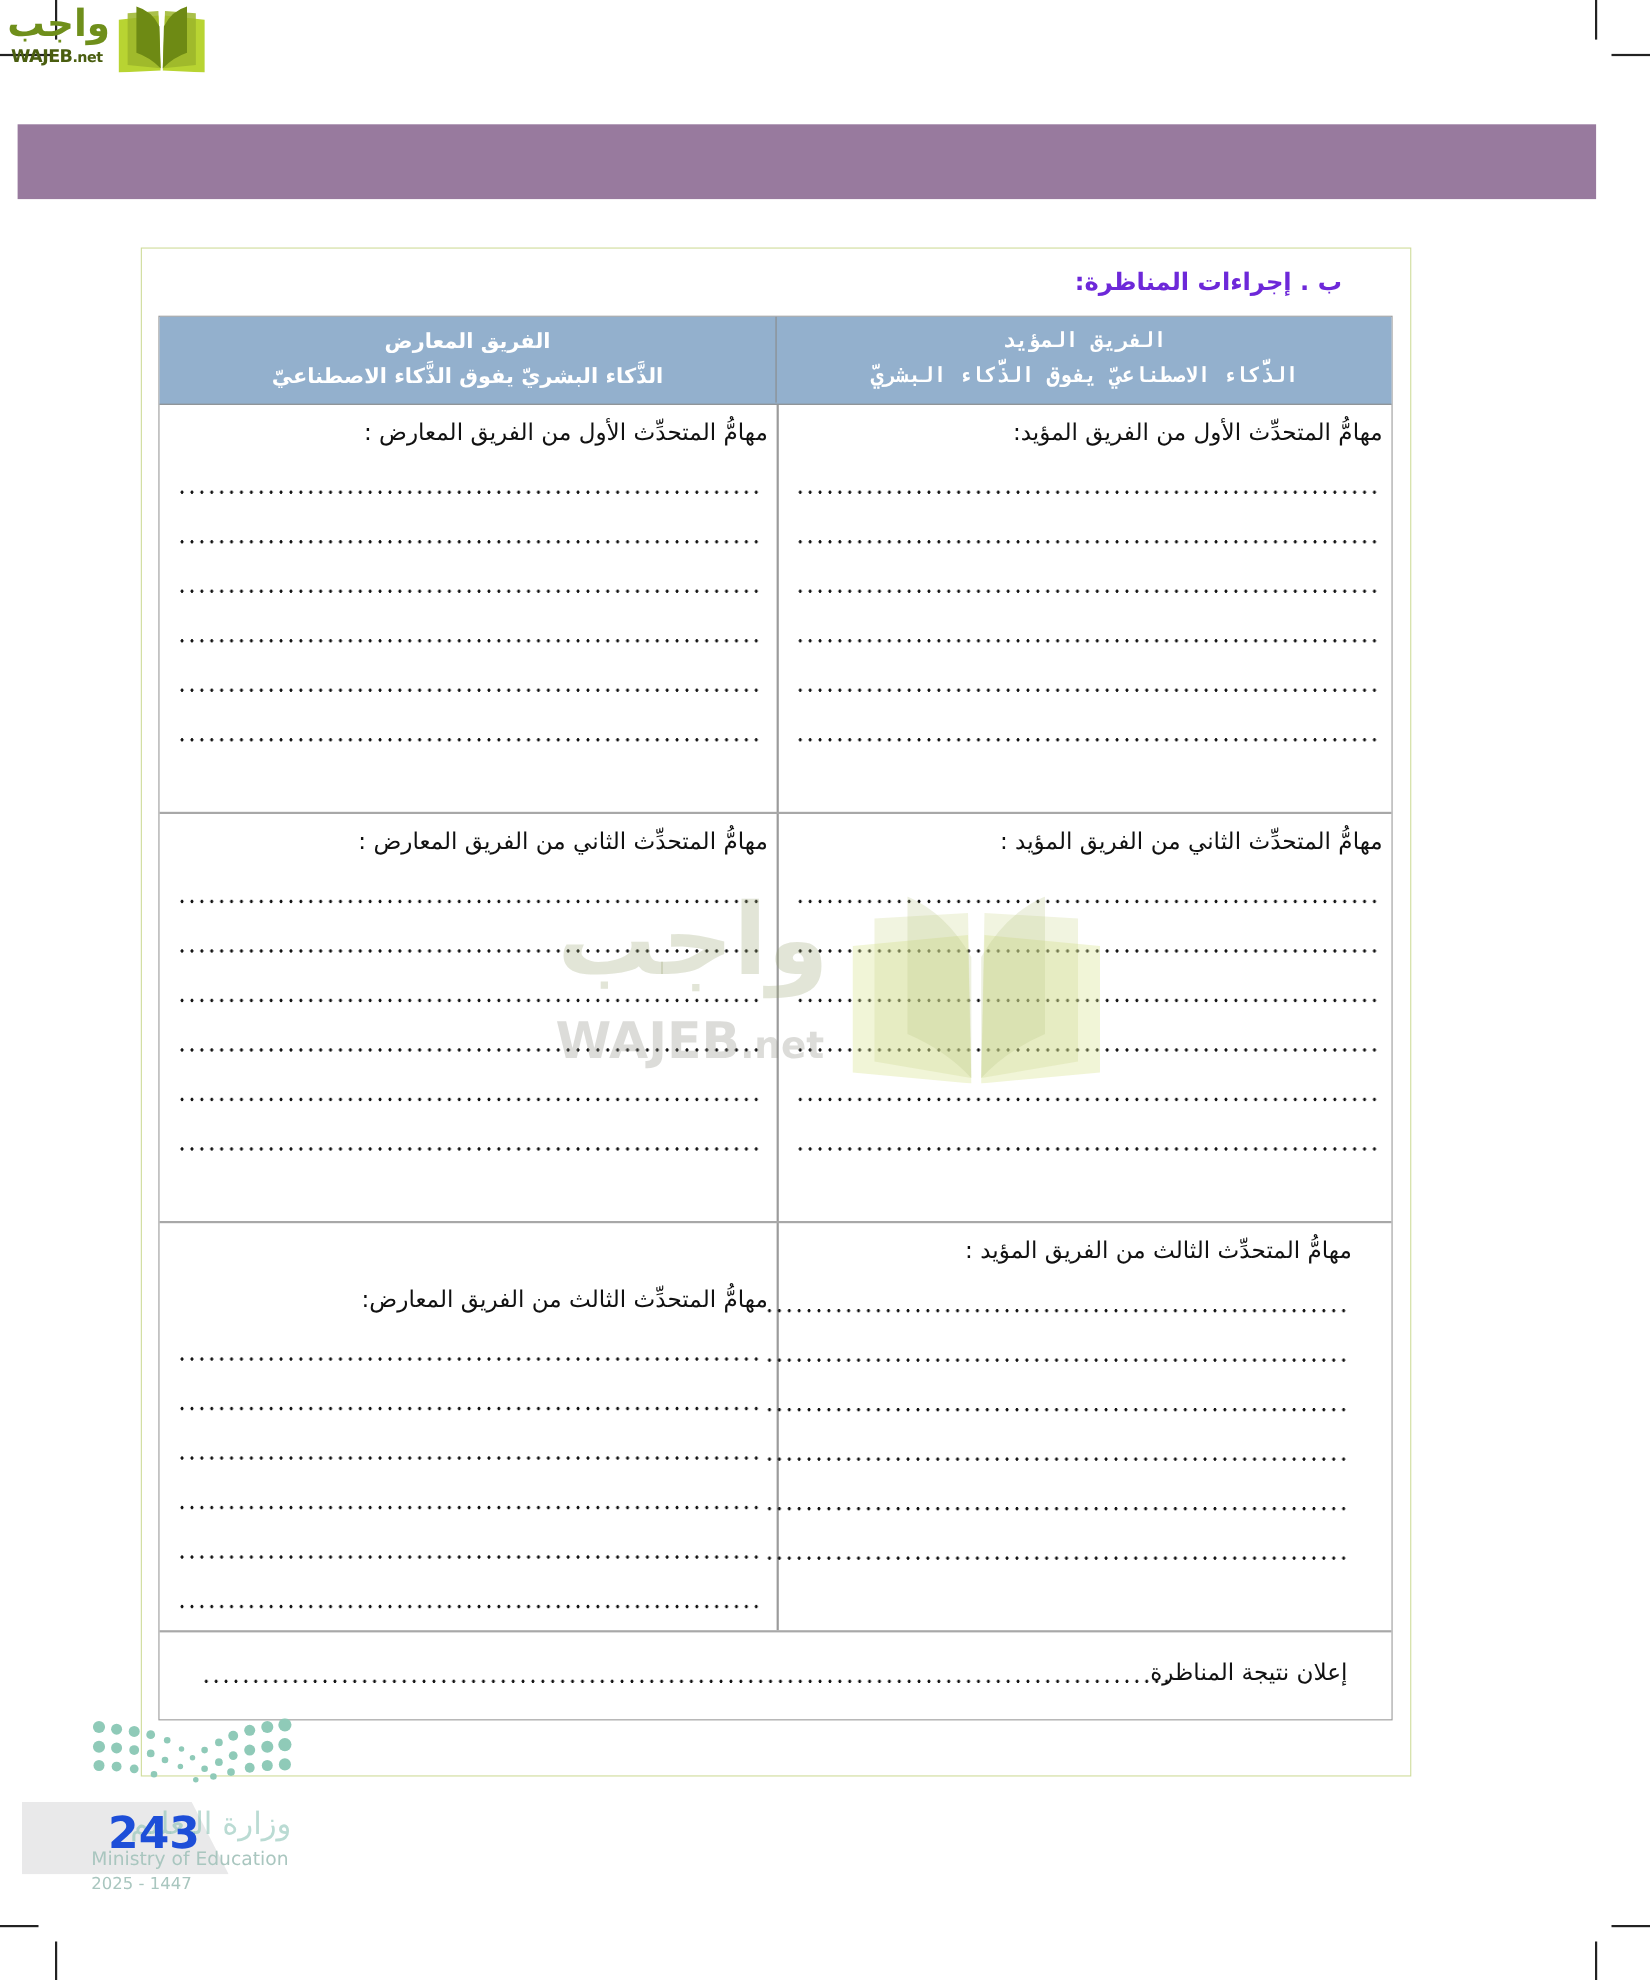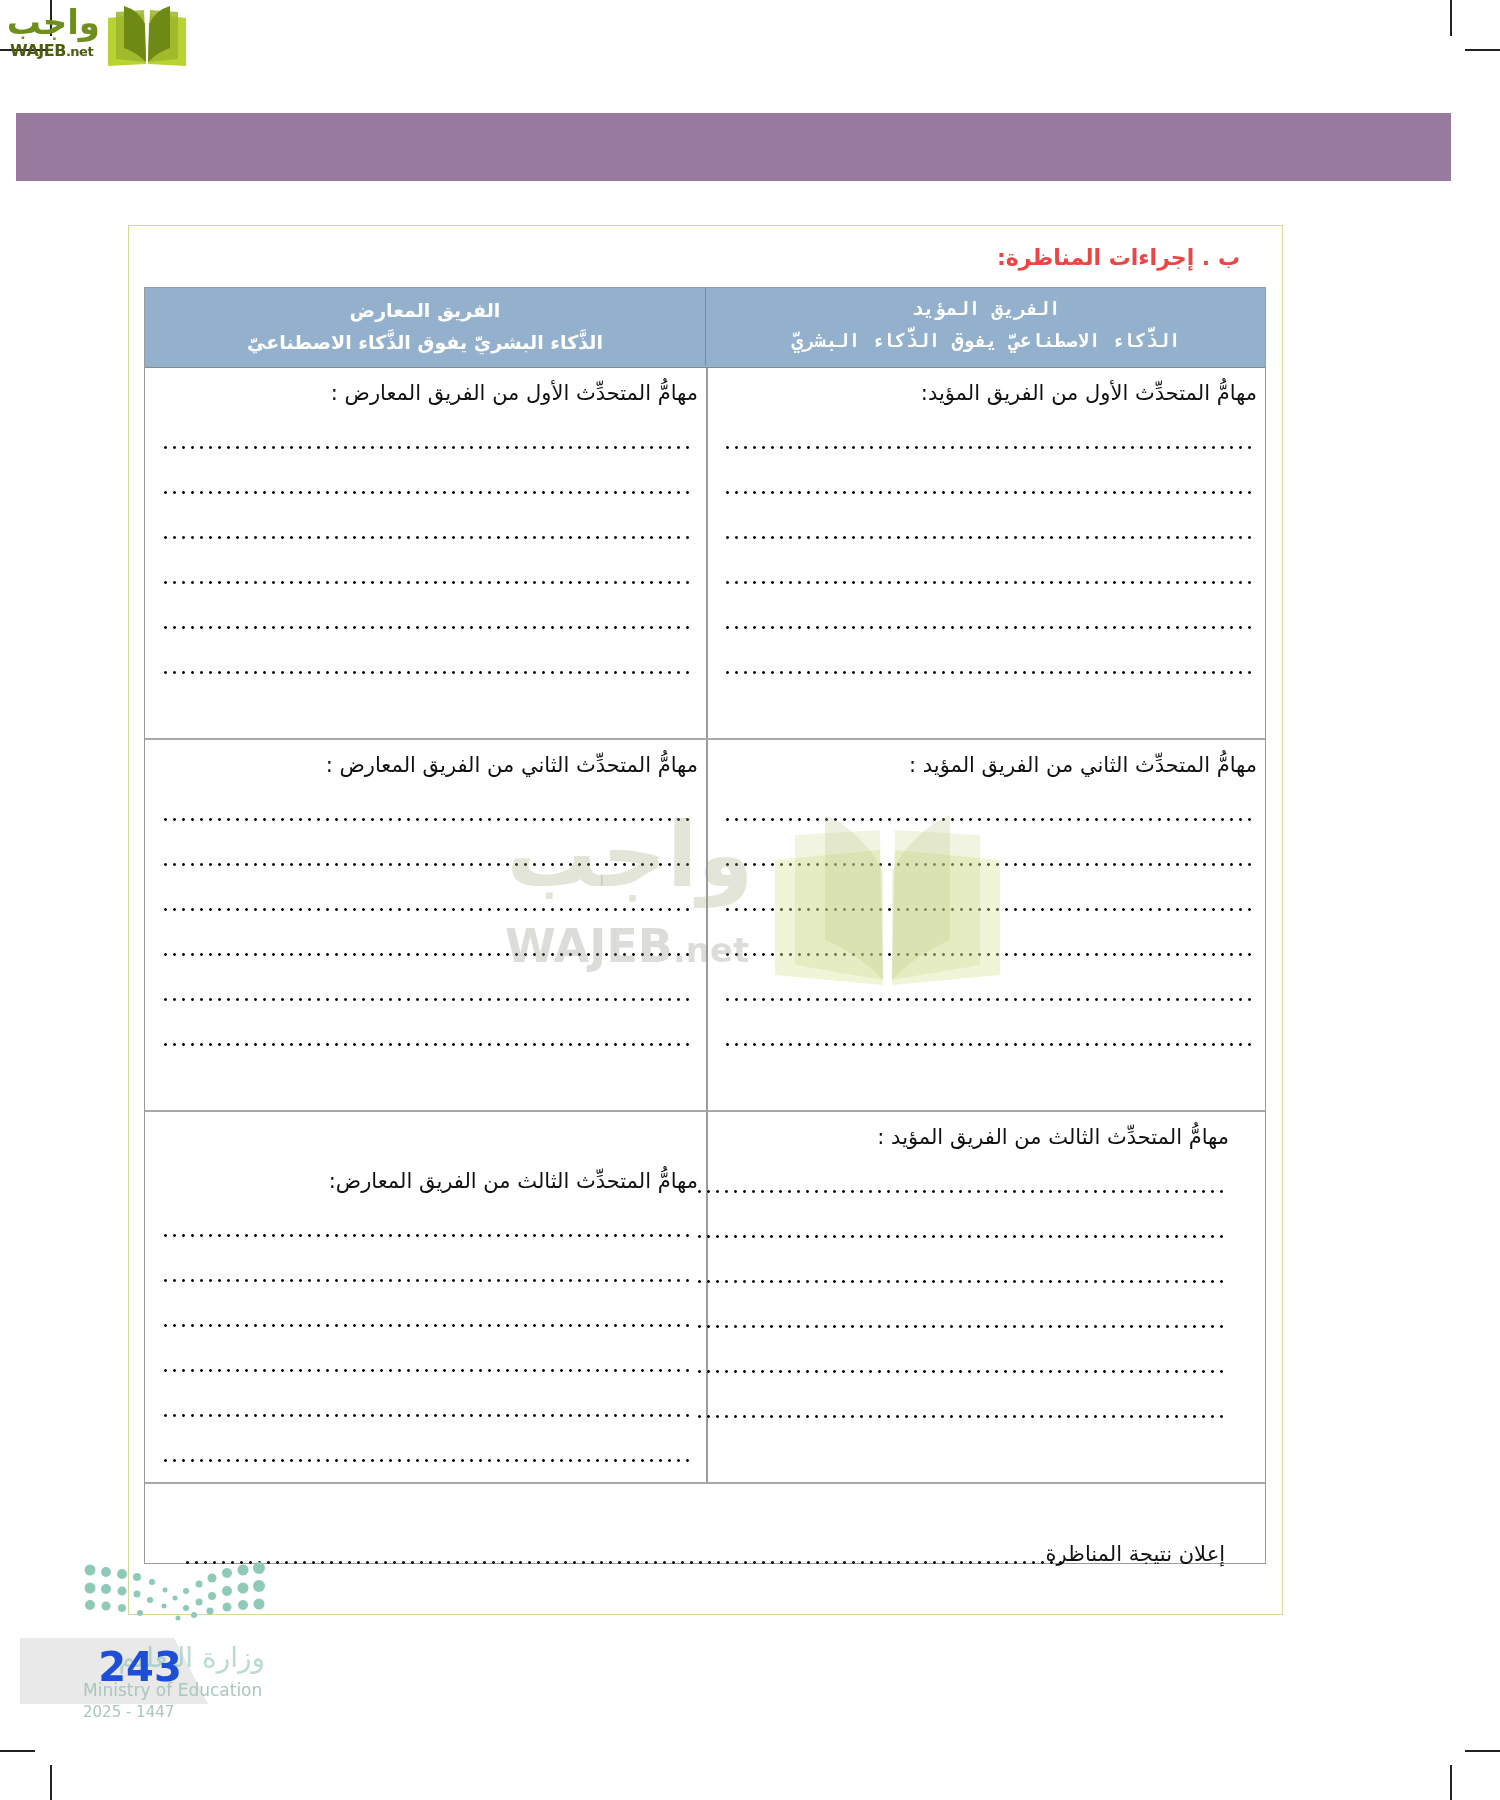--- a/index.html
+++ b/index.html
@@ -15,41 +15,41 @@
 
   
   .logo-ar { left: 10px; top: 2px; width: 90px; font-weight: bold; font-size: 34px; line-height: 40px; color: #6f8f1b; text-align: center; direction: rtl; }
   .logo-en { left: 10px; top: 42px; width: 92px; font-weight: bold; font-size: 16px; line-height: 18px; color: #4a5e10; letter-spacing: -0.5px; }
   .logo-en small { font-size: 13px; }
 
   .purple-bar { left: 16px; top: 113px; width: 1435px; height: 68px; background: #987a9e; }
 
   .frame { left: 128px; top: 225px; width: 1155px; height: 1390px; border: 1.5px solid #cfdc9a; box-sizing: border-box; }
 
-  .heading { left: 920px; top: 238px; width: 320px; text-align: right; direction: rtl; font-size: 22px; font-weight: bold; color: #ef4444; line-height: 40px; }
+  .heading { left: 900px; top: 238px; width: 320px; text-align: right; direction: rtl; font-size: 22px; font-weight: bold; color: #6d28d9; line-height: 40px; }
 
   .table { left: 144px; top: 287px; width: 1122px; height: 1277px; border: 1.5px solid #9b9b9b; box-sizing: border-box; }
   .header-row { position: absolute; left: 0; top: 0; width: 100%; height: 80px; background: #93b0cd; border-bottom: 1.5px solid #8a8a8a; box-sizing: border-box; }
   .hcell { position: absolute; top: 0; height: 78px; text-align: center; direction: rtl; color: #ffffff; font-weight: bold; font-size: 19px; line-height: 32px; padding-top: 6px; box-sizing: border-box; }
   .hcell.right { left: 561px; width: 560px; font-family: Liberation Mono, monospace; }
   .hcell.left { left: 0; width: 561px; border-right: 1.5px solid #8a8a8a; }
 
   .col-divider { position: absolute; left: 561px; top: 80px; width: 1.5px; height: 1114px; background: #9b9b9b; }
   .row-divider { position: absolute; left: 0; width: 100%; height: 1.5px; background: #a8a8a8; }
 
   .cell { position: absolute; direction: rtl; box-sizing: border-box; }
   .cell .label { font-size: 21px; line-height: 30px; color: #111; text-align: right; padding-right: 8px; height: 46px; padding-top: 8px; box-sizing: border-box; }
   .dots { height: 45px; position: relative; }
   .dots::after {
     content: ""; position: absolute; left: 16px; right: 12px; top: 30px; height: 3px;
     background-image: radial-gradient(circle, #111 1.2px, transparent 1.6px);
     background-size: 9px 3px; background-repeat: repeat-x;
   }
 
-  .result { position: absolute; left: 0; top: 1229px; width: 100%; height: 80px; direction: rtl; }
+  .result { position: absolute; left: 0; top: 1195px; width: 100%; height: 80px; direction: rtl; }
   .result-label { position: absolute; right: 40px; top: 22px; font-size: 21px; line-height: 30px; color: #111; }
   .result-dots { position: absolute; left: 38px; right: 200px; top: 44px; height: 3px;
     background-image: radial-gradient(circle, #111 1.2px, transparent 1.6px);
     background-size: 9px 3px; background-repeat: repeat-x; }
 
   
   .wm-ar { left: 505px; top: 805px; width: 250px; font-size: 90px; font-weight: bold; color: rgba(150,160,110,0.28); text-align: center; line-height: 100px; direction: rtl; }
   .wm-en { left: 505px; top: 920px; width: 260px; font-size: 46px; font-weight: bold; color: rgba(140,140,130,0.3); line-height: 52px; }
   .wm-en small { font-size: 34px; }
   .wm-book { left: 775px; top: 815px; width: 225px; height: 170px; }

